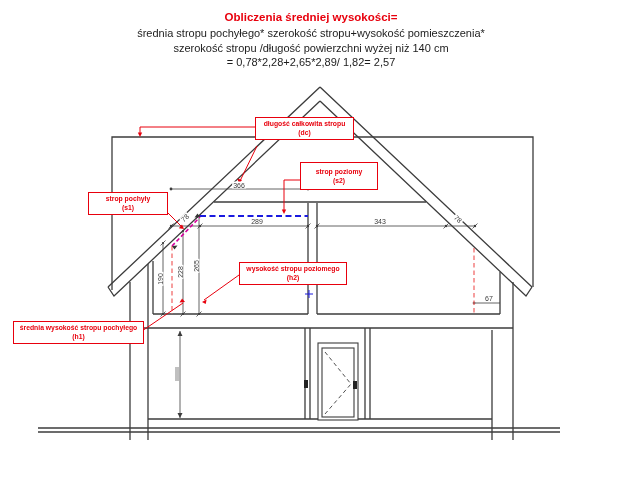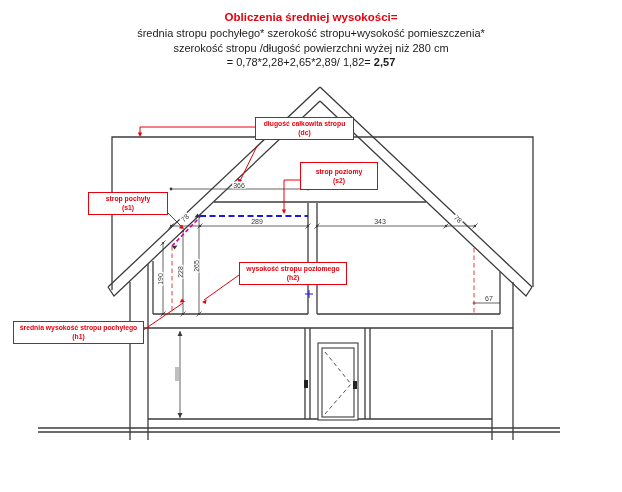--- a/index.html
+++ b/index.html
@@ -5,21 +5,21 @@
   html,body{margin:0;padding:0;background:#fff;}
   .canvas{
     position:relative;width:622px;height:440px;background:#fff;overflow:hidden;
     font-family:"Liberation Sans",sans-serif;
     padding-left:40px;
   }
   .canvas svg{position:absolute;left:0;top:0;}
   .hdr{position:absolute;top:10px;left:0;width:622px;text-align:center;}
   .t1{color:#e8000d;font-weight:bold;font-size:11.5px;line-height:14px;margin-bottom:2px;}
   .t2{color:#1c1c1c;font-size:11px;line-height:14.5px;}
-  .t2 b{font-weight:bold;}
+  .t2 b{font-weight:normal;}
   .lbl{
     position:absolute;border:1.5px solid #e8000d;color:#e8000d;background:#fff;
     font-weight:bold;font-size:6.8px;line-height:8.6px;text-align:center;
     padding:2px 1px;box-sizing:border-box;z-index:3;
   }
   .dim{
     position:absolute;font-size:7px;line-height:7px;color:#3a3a3a;white-space:nowrap;
     background:#fff;padding:0 1px;transform:translate(-50%,-50%);z-index:2;
   }
   .dim.r90{transform:translate(-50%,-50%) rotate(-90deg);}
@@ -102,21 +102,21 @@
         <path d="M184,229 l-5.2,-0.8 3.2,-3.8 Z"></path>
         <path d="M202,302 l4.6,-2.6 -0.9,4.6 Z"></path>
         <path d="M185,302 l-5.5,0.6 2.6,-4.2 Z"></path>
       </g>
     </g>
   </svg>
 
   <div class="hdr">
     <div class="t1">Obliczenia średniej wysokości=</div>
     <div class="t2">średnia stropu pochyłego* szerokość stropu+wysokość pomieszczenia*</div>
-    <div class="t2">szerokość stropu /długość powierzchni wyżej niż 280 cm</div>
+    <div class="t2">szerokość stropu /długość powierzchni wyżej niż 140 cm</div>
     <div class="t2"><span>= 0,78*2,28+2,65*2,89/ 1,82= </span><b>2,57</b></div>
   </div>
 
   <div class="lbl" style="left:255px;top:117px;width:99px;">
     <div>długość całkowita stropu</div>
     <div>(dc)</div>
   </div>
   <div class="lbl" style="left:300px;top:162px;width:78px;padding-top:5px;padding-bottom:4px;">
     <div>strop poziomy</div>
     <div>(s2)</div>

